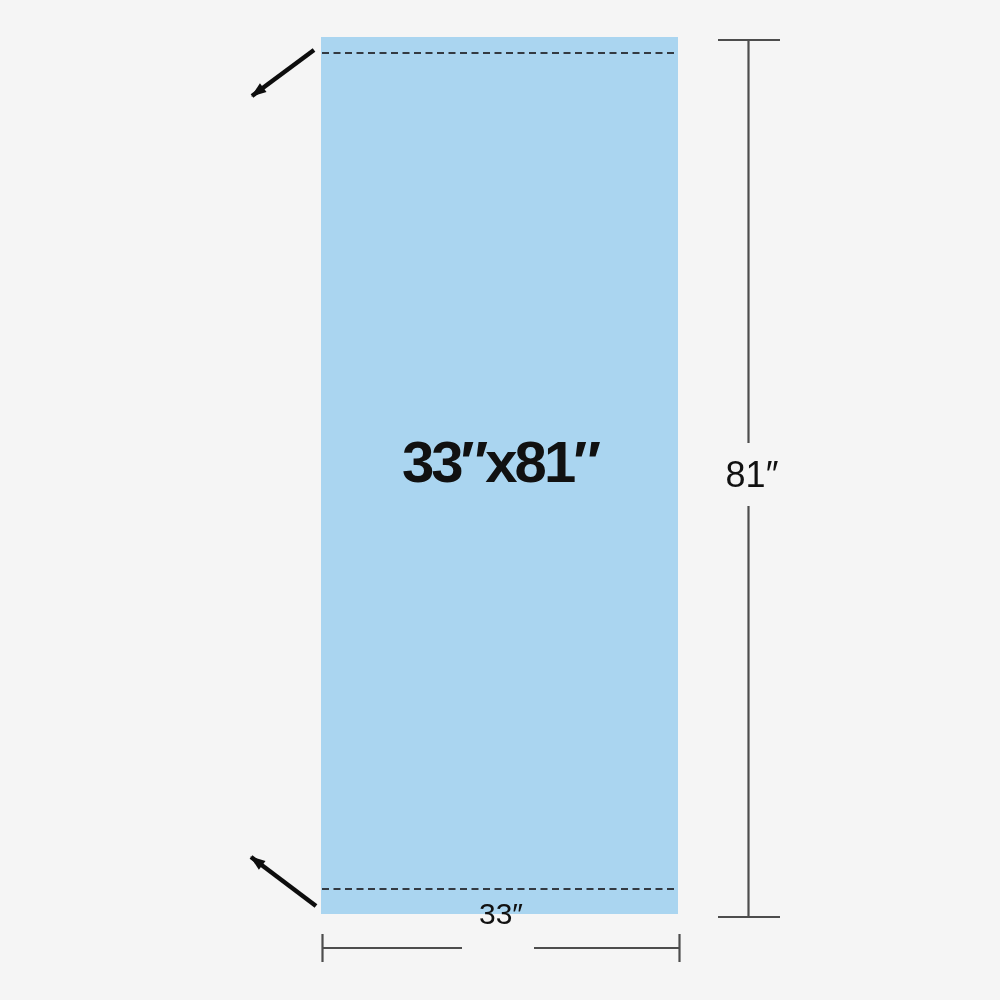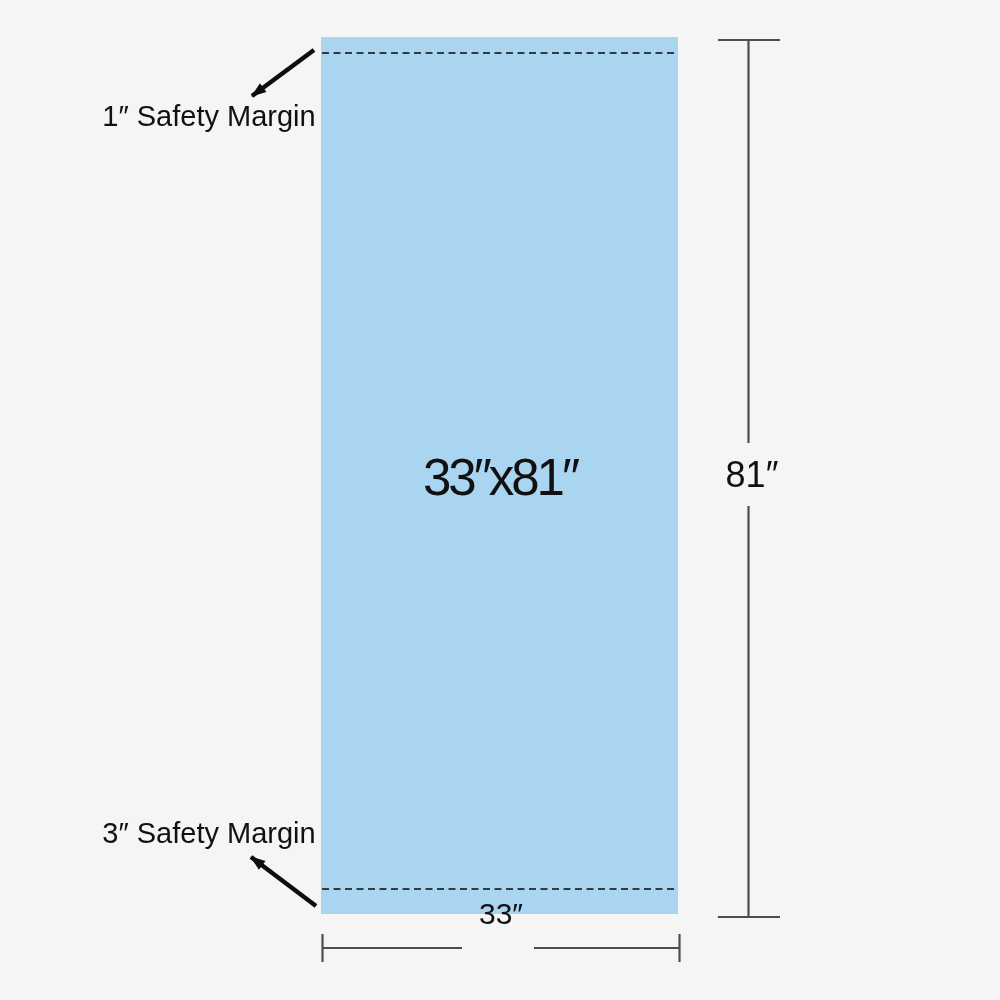--- a/index.html
+++ b/index.html
@@ -30,24 +30,23 @@
   }
   .artwork-title {
     left: 500px;
     top: 401px;
     font-size: 34px;
     font-weight: 400;
   }
   .artwork-size {
     left: 500px;
     top: 462px;
-    font-size: 51px;
-    font-weight: 400;
+    font-size: 58px;
+    font-weight: 700;
     letter-spacing: -3px;
-    margin-top: 15px;
   }
   .margin-label-top {
     left: 209px;
     top: 116px;
     font-size: 29px;
   }
   .margin-label-bottom {
     left: 209px;
     top: 833px;
     font-size: 29px;
@@ -90,21 +89,19 @@
     <line x1="534" y1="948" x2="679" y2="948" stroke-width="2.2" stroke="#4d4d4d"></line>
     <line x1="679.5" y1="934" x2="679.5" y2="962" stroke-width="2.2" stroke="#4d4d4d"></line>
 
     <line x1="314" y1="50" x2="252" y2="96" stroke-width="4.5" marker-end="url(#arrowhead)" stroke="#0d0d0d"></line>
     <line x1="316" y1="906" x2="251" y2="857" stroke-width="4.5" marker-end="url(#arrowhead)" stroke="#0d0d0d"></line>
   </svg>
 
 
   <div class="txt artwork-size" style="color: rgb(17, 17, 17);">33″x81″</div>
 
-  <div class="txt margin-label-top" style="color: rgb(17, 17, 17);">1″ Safety Margin</div>
 
-  <div class="txt margin-label-bottom" style="color: rgb(17, 17, 17);">3″ Safety Margin</div>
 
   <div class="txt dim-label-height" style="color: rgb(17, 17, 17);">81″</div>
 
   <div class="txt dim-label-width" style="color: rgb(17, 17, 17);">33″</div>
 
 </div>
 
 </body></html>

